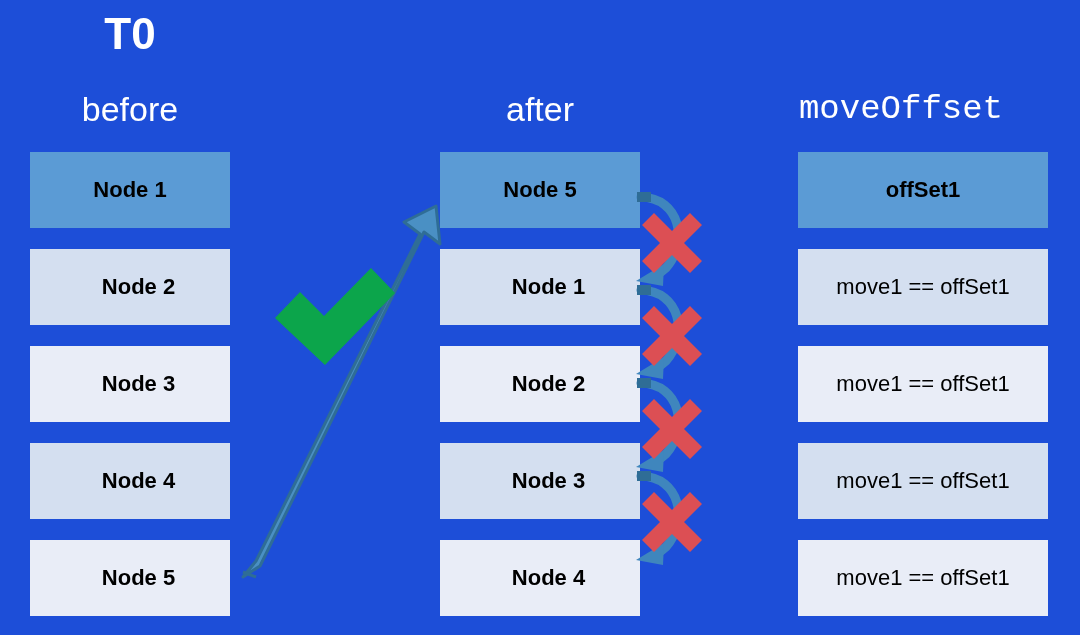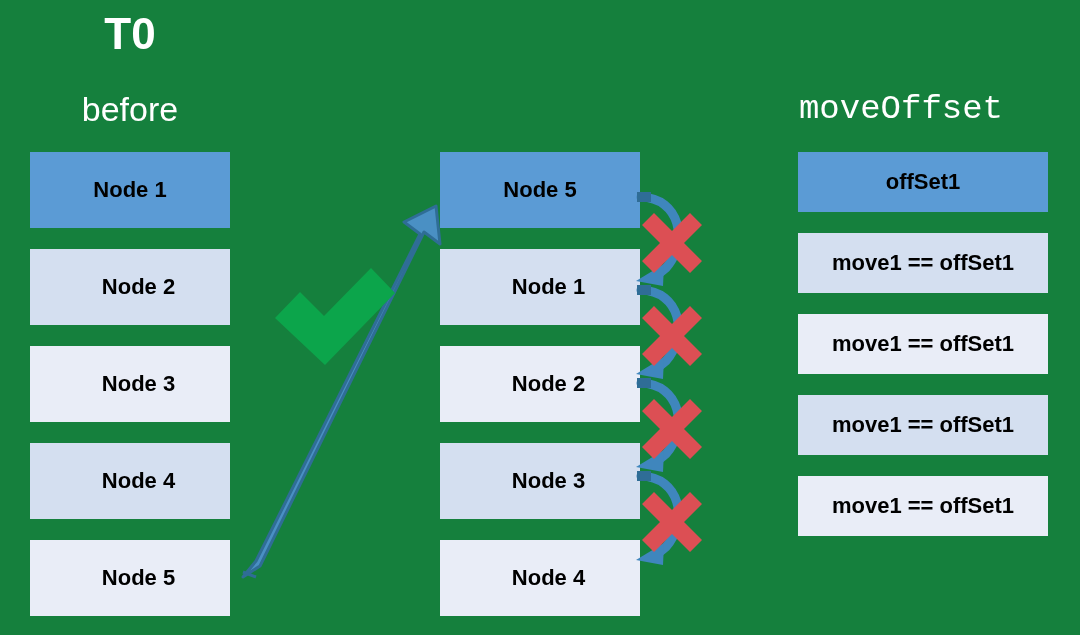--- a/index.html
+++ b/index.html
@@ -13,21 +13,21 @@
     position: relative;
     overflow: hidden;
     font-family: "Liberation Sans", sans-serif;
     -webkit-font-smoothing: antialiased;
   }
   .stage {
     position: absolute;
     left: 0; top: 0;
     width: 1080px;
     height: 635px;
-    background: #15803d;
+    background: #1d4ed8;
   }
 
   
   .time-label {
     position: absolute;
     color: #ffffff;
     font-weight: bold;
     font-size: 44px;
     line-height: 1;
     text-align: center;
@@ -53,58 +53,59 @@
   .table {
     position: absolute;
     top: 152px;
     display: flex;
     flex-direction: column;
     box-sizing: border-box;
     gap: 21px;
   }
   #table-before { left: 30px;  width: 200px; height: 464px; }
   #table-after  { left: 440px; width: 200px; height: 464px; }
-  #table-moveoffset { left: 798px; width: 250px; height: 384px; }
+  #table-moveoffset { left: 798px; width: 250px; height: 464px; }
 
   .row {
     flex: 1 1 0;
     display: flex;
     align-items: center;
     justify-content: center;
     box-sizing: border-box;
     color: #000000;
     font-size: 22px;
     text-align: center;
   }
   .row.header {
     background: #5b9bd5;
     font-weight: bold;
   }
   .row.alt-a { background: #d4dff0; }
   .row.alt-b { background: #e9edf7; }
   .row.bold  { font-weight: bold; padding-left: 17px; }
-  .row.plain { font-weight: bold; }
+  .row.plain { font-weight: normal; }
 
   
   #overlay {
     position: absolute;
     left: 0; top: 0;
     width: 1080px;
     height: 635px;
     pointer-events: none;
   }
 </style>
 </head>
 <body>
 
 <div class="stage">
 
   <div class="time-label" id="time-t0">T0</div>
 
   <div class="col-caption" id="caption-before">before</div>
+  <div class="col-caption" id="caption-after">after</div>
   <div class="col-caption" id="caption-moveoffset">moveOffset</div>
 
   <div class="table" id="table-before">
     <div class="row header">Node 1</div>
     <div class="row alt-a bold">Node 2</div>
     <div class="row alt-b bold">Node 3</div>
     <div class="row alt-a bold">Node 4</div>
     <div class="row alt-b bold">Node 5</div>
   </div>
 

